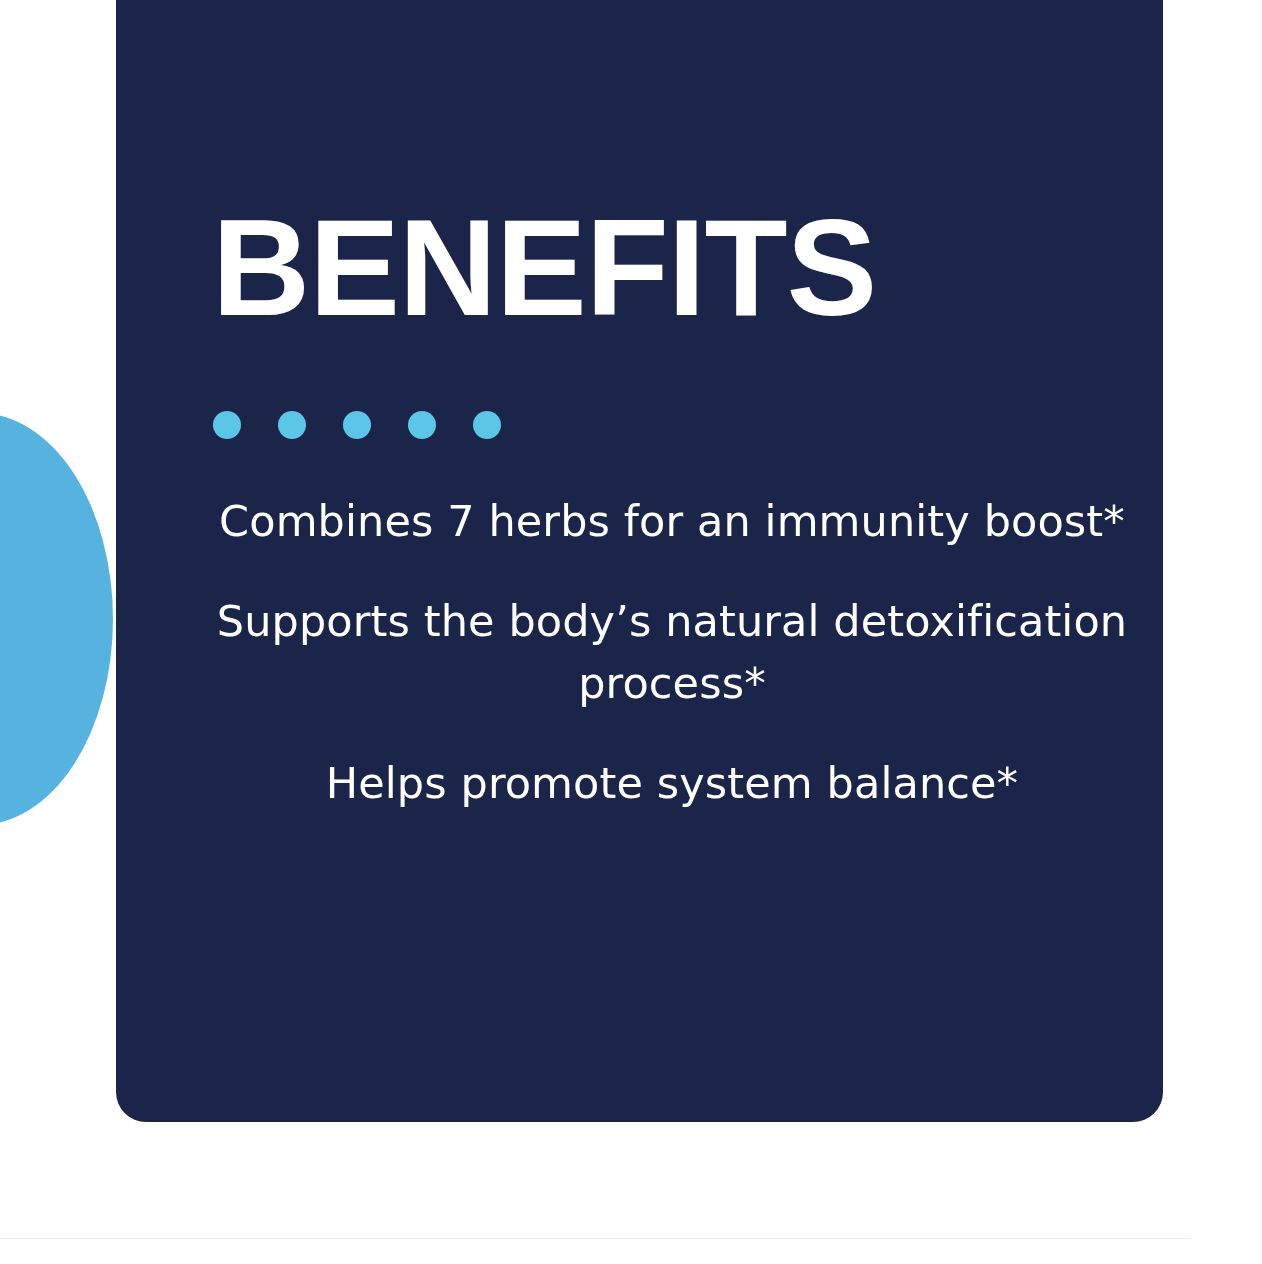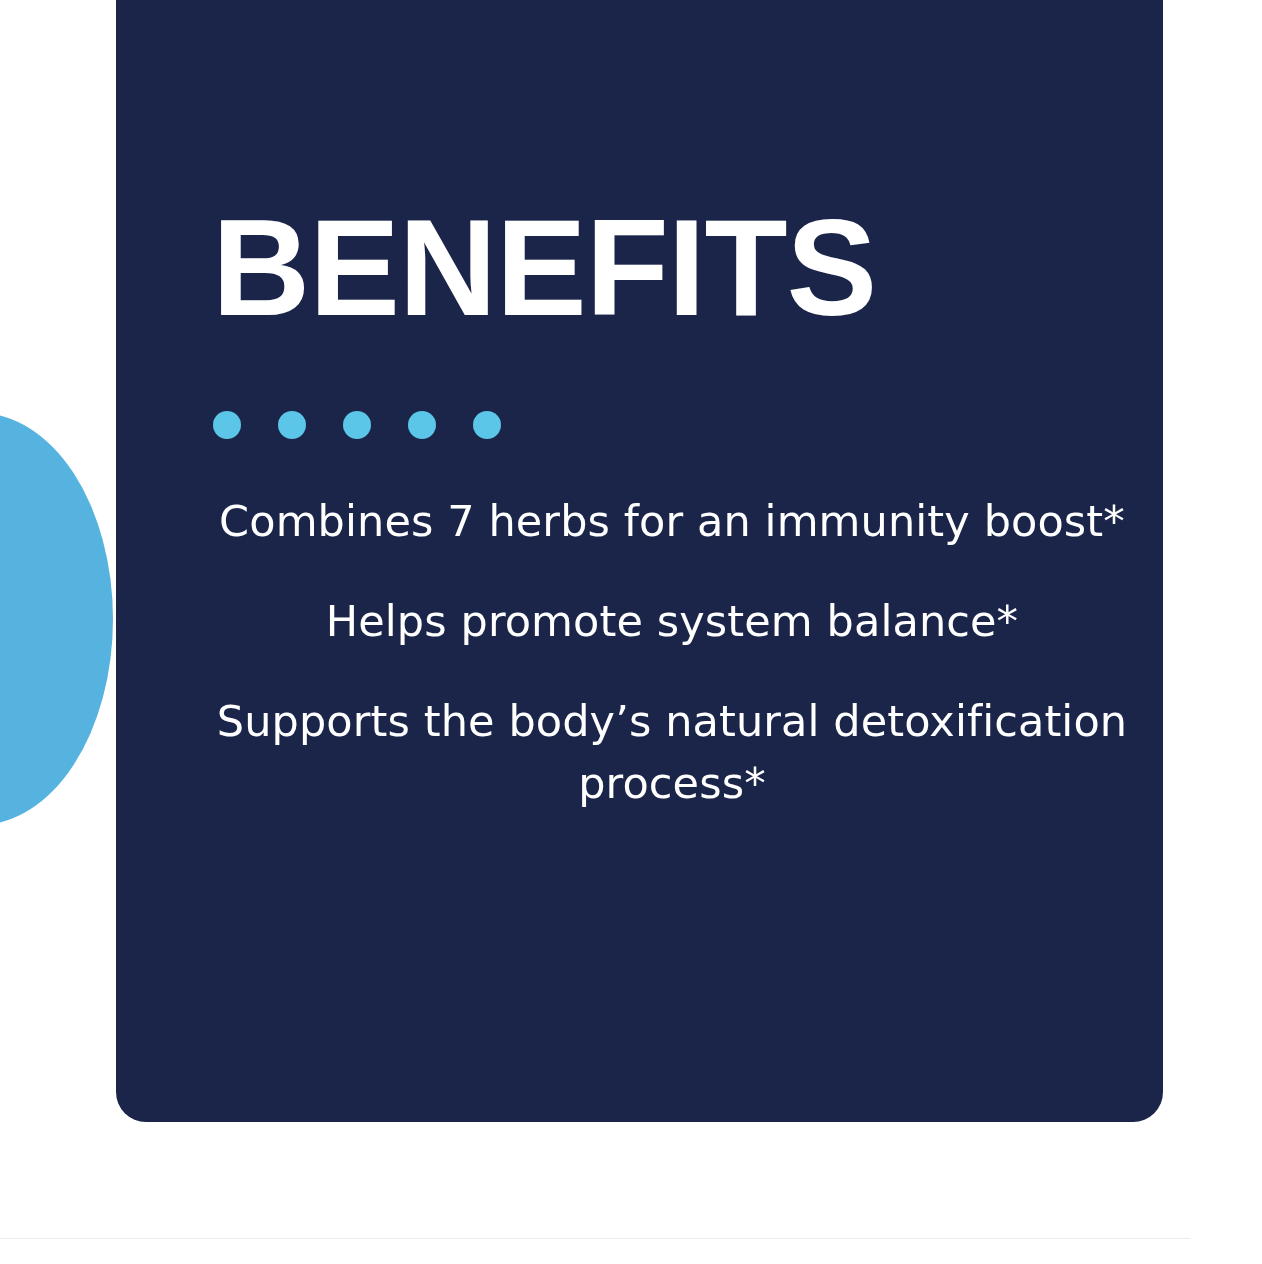--- a/index.html
+++ b/index.html
@@ -139,20 +139,20 @@
       <div id="dot-row">
         <span class="accent-dot"></span>
         <span class="accent-dot"></span>
         <span class="accent-dot"></span>
         <span class="accent-dot"></span>
         <span class="accent-dot"></span>
       </div>
 
       <ul id="benefits-list">
         <li class="benefit-item">Combines 7 herbs for an immunity boost*</li>
+        <li class="benefit-item">Supports the body’s natural detoxification process*</li>
         <li class="benefit-item">Helps promote system balance*</li>
-        <li class="benefit-item">Supports the body’s natural detoxification process*</li>
       </ul>
 
     </div>
   </div>
 
 </div>
 
 </body></html>

